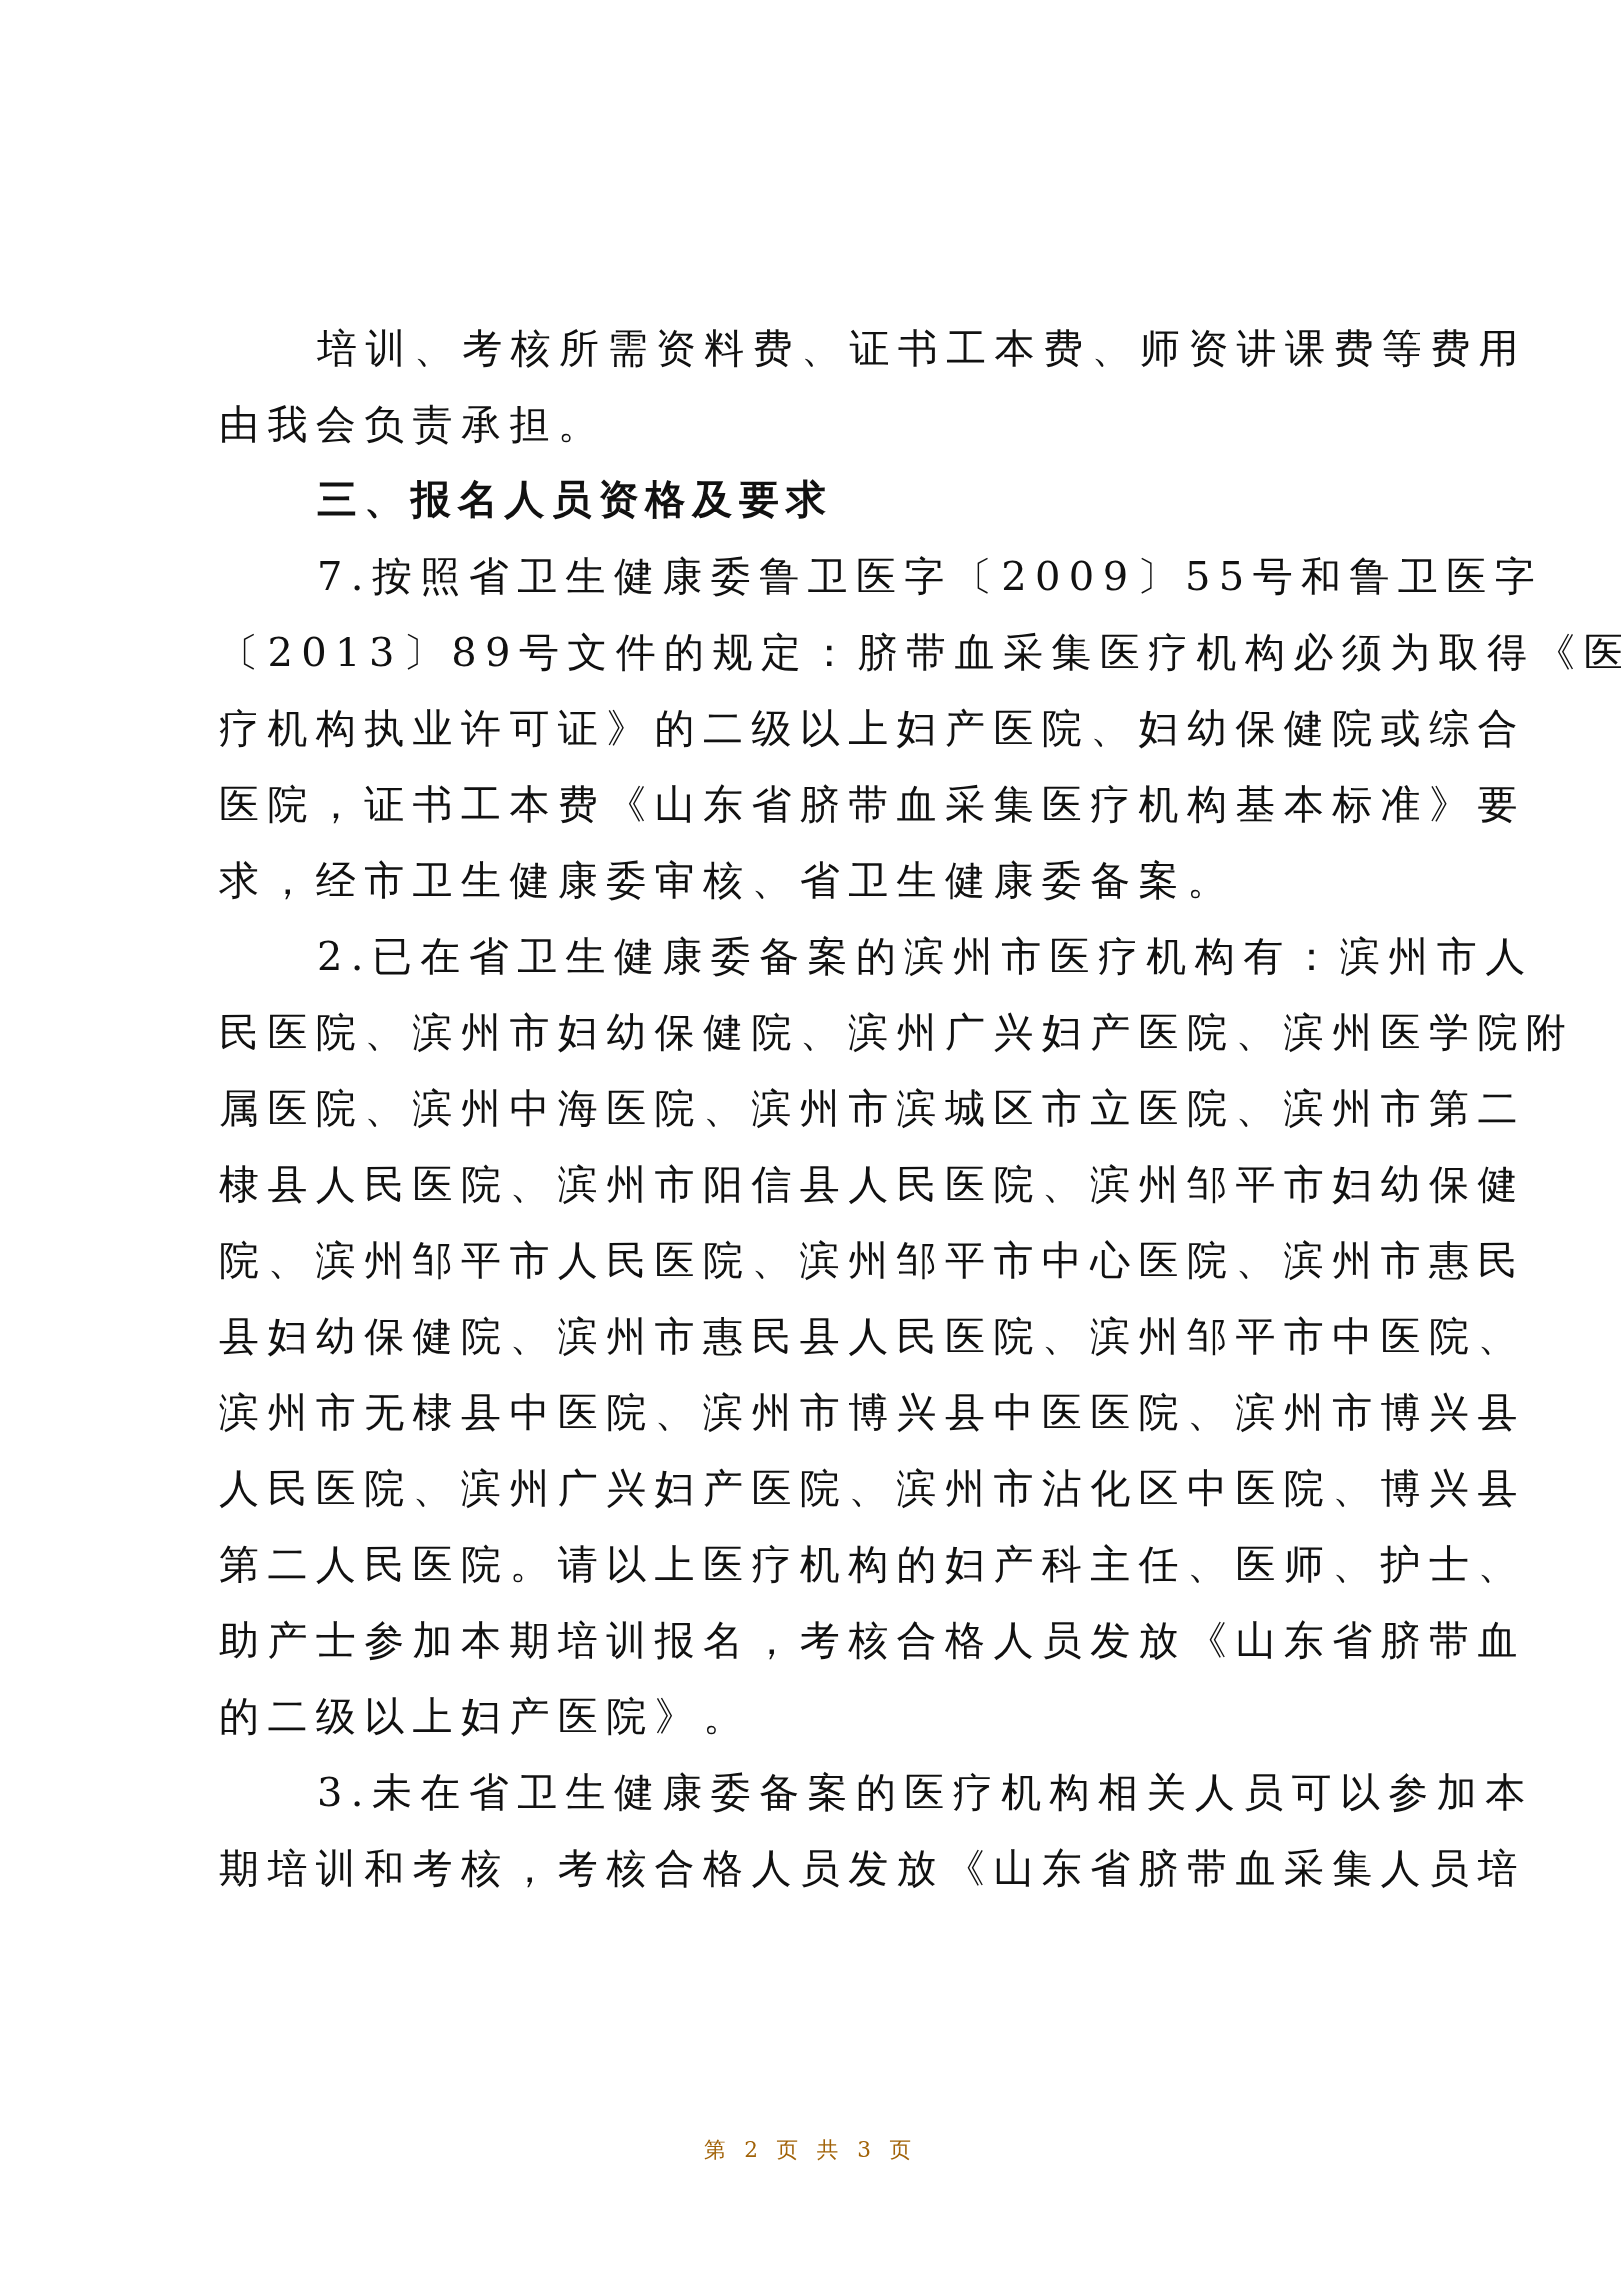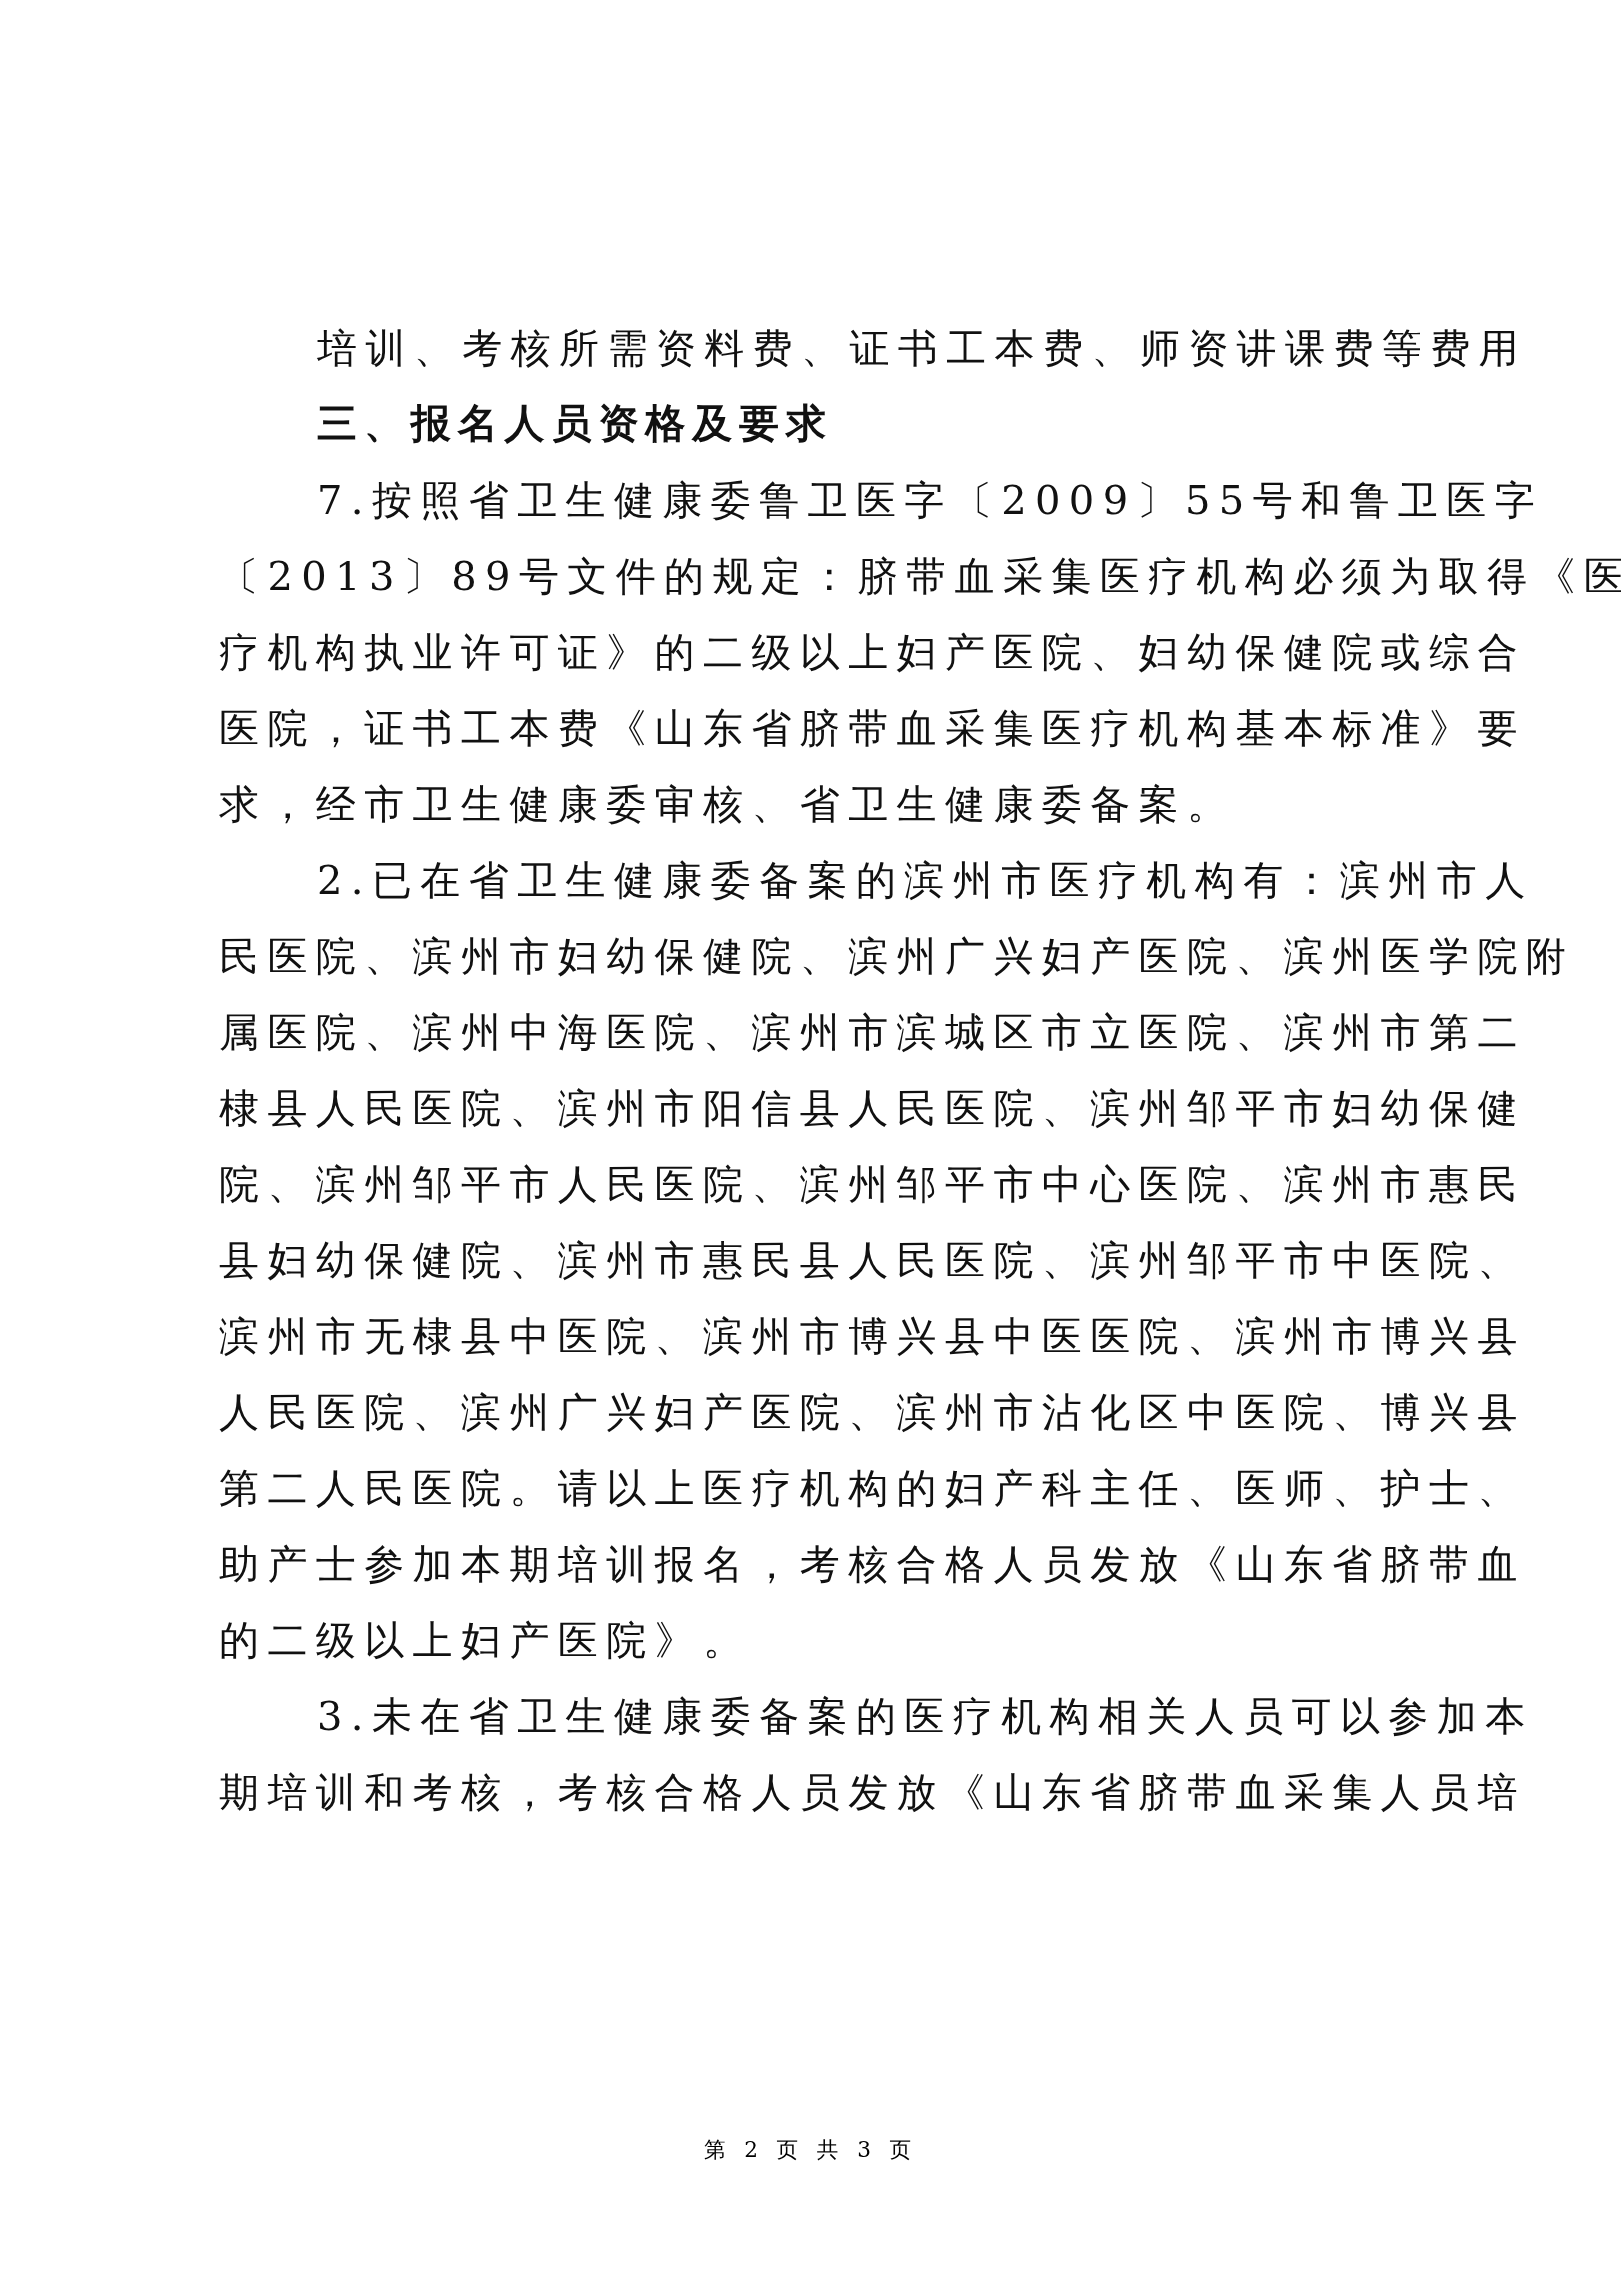--- a/index.html
+++ b/index.html
@@ -43,29 +43,30 @@
     letter-spacing: 6.9px;
   }
   .footer {
     position: absolute;
     left: 0;
     width: 1621px;
     top: 2127px;
     text-align: center;
     font-size: 21.6px;
     letter-spacing: 5.9px;
-    color: #000000;
+    color: #a16207;
   }
 </style>
 </head>
 <body>
 
 <div class="page">
   <div class="body-text">
     <div class="line indent">培训、考核所需资料费、证书工本费、师资讲课费等费用</div>
+    <div class="line">由我会负责承担。</div>
     <div class="line indent heading">三、报名人员资格及要求</div>
     <div class="line indent">7.按照省卫生健康委鲁卫医字〔2009〕55号和鲁卫医字</div>
     <div class="line">〔2013〕89号文件的规定：脐带血采集医疗机构必须为取得《医</div>
     <div class="line">疗机构执业许可证》的二级以上妇产医院、妇幼保健院或综合</div>
     <div class="line">医院，证书工本费《山东省脐带血采集医疗机构基本标准》要</div>
     <div class="line">求，经市卫生健康委审核、省卫生健康委备案。</div>
     <div class="line indent">2.已在省卫生健康委备案的滨州市医疗机构有：滨州市人</div>
     <div class="line">民医院、滨州市妇幼保健院、滨州广兴妇产医院、滨州医学院附</div>
     <div class="line">属医院、滨州中海医院、滨州市滨城区市立医院、滨州市第二</div>
     <div class="line">棣县人民医院、滨州市阳信县人民医院、滨州邹平市妇幼保健</div>

